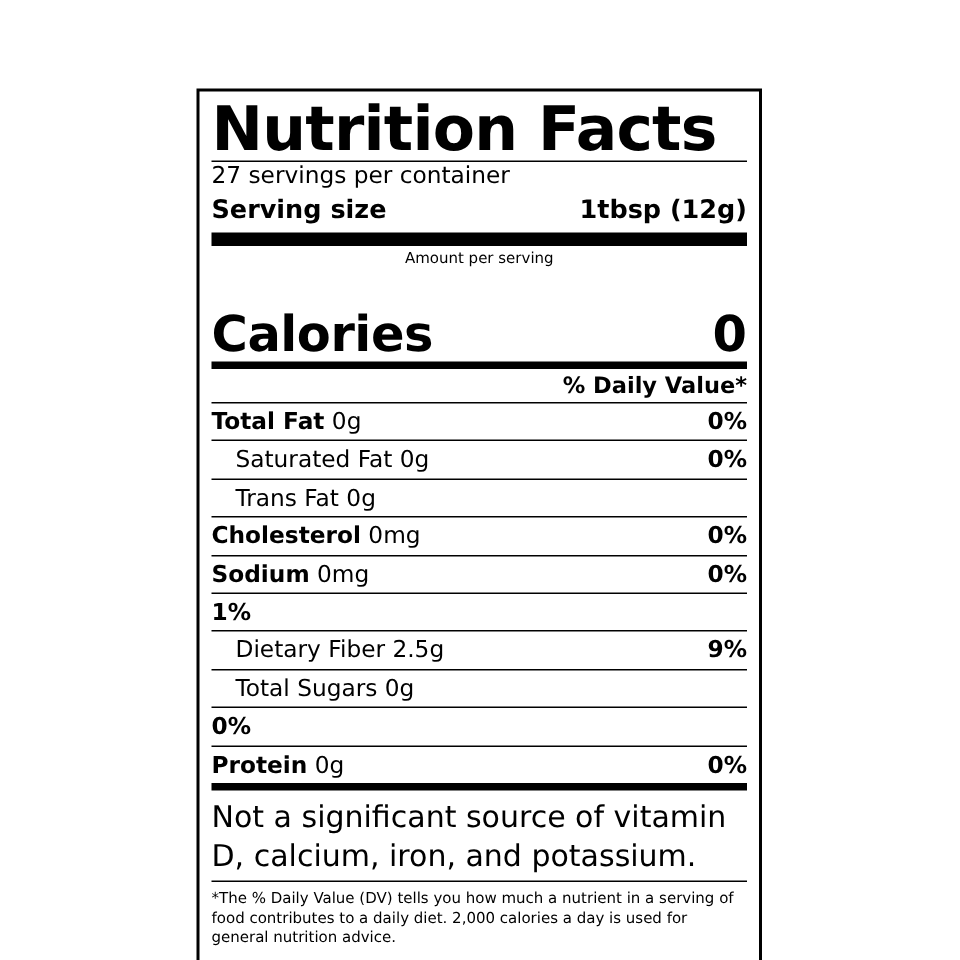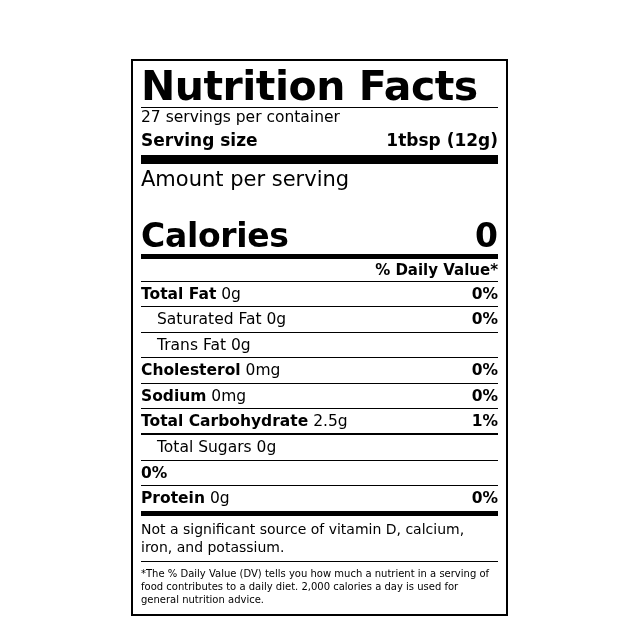--- a/index.html
+++ b/index.html
@@ -59,22 +59,23 @@
   }
 
   .serving-size {
     font-size: 17px;
     font-weight: bold;
     padding: 1px 0 3px 0;
     text-align: center;
   }
 
   .amount {
-    font-size: 21px;
+    font-size: 10px;
     padding: 3px 0 0 0;
+    text-align: center;
   }
 
   .cal-row {
     display: flex;
     justify-content: space-between;
     align-items: flex-end;
     padding: 0 0 2px 0;
     margin-top: 28px;
   }
   .cal-label {
@@ -97,21 +98,21 @@
   }
 
   .b { font-weight: bold; }
   .indent1 { padding-left: 16px; }
   .indent2 { padding-left: 32px; }
 
   .nutrient-name { white-space: nowrap; }
   .nutrient-dv { white-space: nowrap; font-weight: bold; }
 
   .footnote {
-    font-size: 14px;
+    font-size: 20px;
     line-height: 1.28;
     padding: 5px 0 4px 0;
   }
   .footnote-star {
     font-size: 10px;
     line-height: 1.3;
     padding: 5px 0 2px 0;
   }
 </style>
 </head>
@@ -169,25 +170,28 @@
     </div>
     <div class="rule-thin"></div>
 
     <div class="row">
       <span class="nutrient-name"><b class="b">Sodium</b> <span>0mg</span></span>
       <span class="nutrient-dv">0%</span>
     </div>
     <div class="rule-thin"></div>
 
     <div class="row">
-      <span class="nutrient-name"><b class="b">Total Carbohydrate</b> <span>2.5g</span></span>
       <span class="nutrient-dv">1%</span>
     </div>
     <div class="rule-thin"></div>
 
+    <div class="row">
+      <span class="nutrient-name indent1"><span>Dietary Fiber</span> <span>2.5g</span></span>
+      <span class="nutrient-dv">9%</span>
+    </div>
     <div class="rule-thin"></div>
 
     <div class="row">
       <span class="nutrient-name indent1"><span>Total Sugars</span> <span>0g</span></span>
       <span class="nutrient-dv"></span>
     </div>
     <div class="rule-thin"></div>
 
     <div class="row">
       <span class="nutrient-dv">0%</span>

